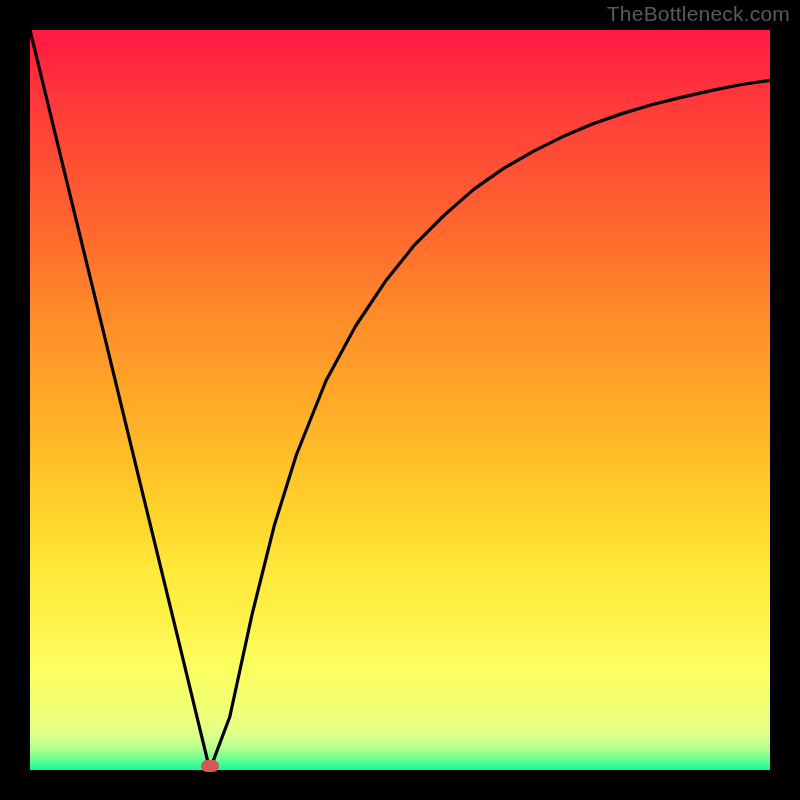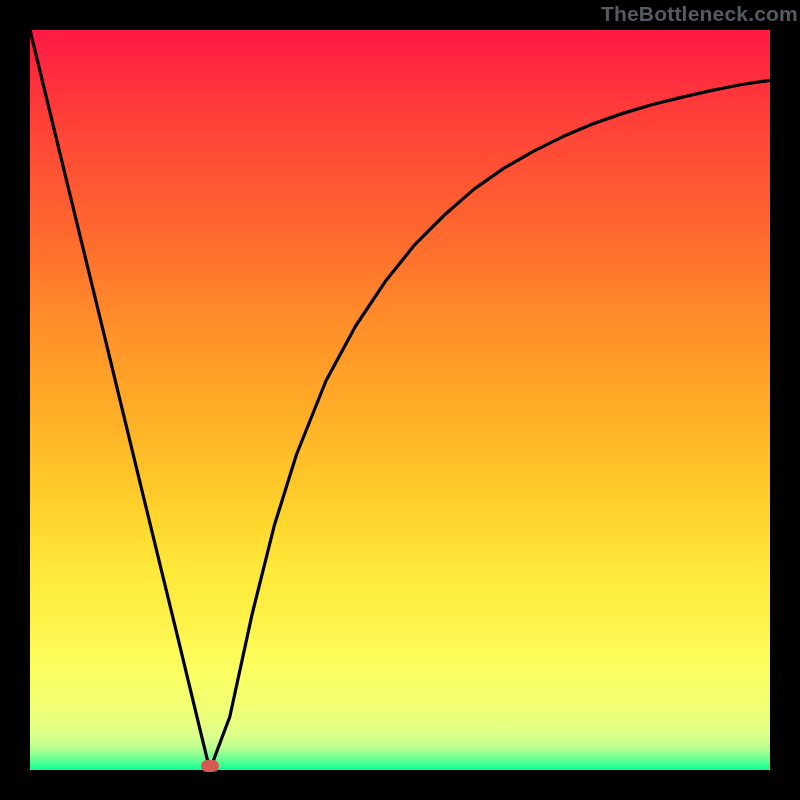--- a/index.html
+++ b/index.html
@@ -13,24 +13,24 @@
   }
   .frame {
     position: relative;
     width: 800px;
     height: 800px;
     background: #000;
   }
   .watermark {
     position: absolute;
     top: 2px;
-    right: 2px;
+    right: 10px;
     color: #555c60;
     font-size: 21px;
-    font-weight: 700;
+    font-weight: 400;
     letter-spacing: 0.2px;
     z-index: 20;
     user-select: none;
     text-align: right;
   }
   .plot-area {
     position: absolute;
     left: 30px;
     top: 30px;
     width: 740px;

